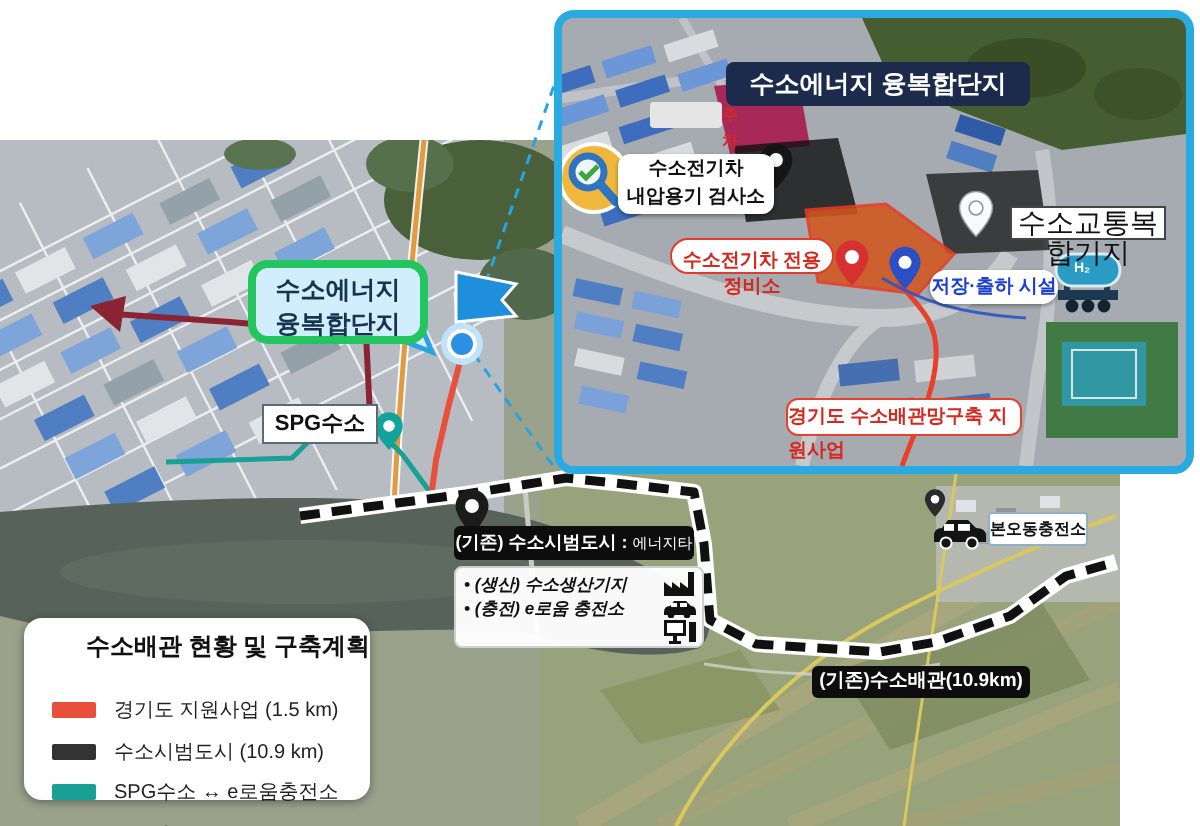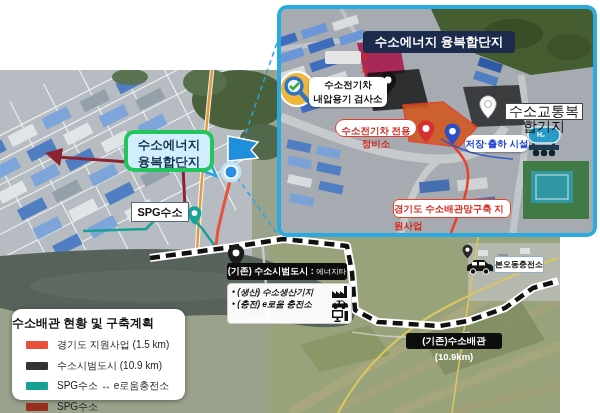--- a/index.html
+++ b/index.html
@@ -22,39 +22,39 @@
     left:131px;top:202px;width:58px;height:20px;
     background:#fff;border:1px solid #5a6a72;color:#111;
     font-size:11px;font-weight:bold;text-align:center;line-height:18px;z-index:6;
   }
   .black-tag{
     background:#0d0d0d;border-radius:3px;color:#fff;font-weight:bold;
     text-align:center;z-index:7;
   }
   .pilot-tag{left:227px;top:263px;width:120px;height:17px;font-size:9px;line-height:17px;}
   .pilot-tag .suffix{font-size:7.5px;font-weight:normal;}
-  .pipe-tag{left:406px;top:333px;width:96px;height:16px;font-size:9.5px;line-height:16px;}
+  .pipe-tag{left:406px;top:333px;width:109px;height:16px;font-size:9.5px;line-height:16px;}
   .info-box{
     left:227px;top:283px;width:125px;height:41px;
     background:rgba(255,255,255,.96);border:1px solid #cfcfcf;border-radius:4px;
     padding:2px 4px;z-index:7;
   }
   .info-box .row{font-size:8.5px;font-weight:600;color:#111;line-height:12.3px;white-space:nowrap;font-style:italic;}
   .info-icon{position:absolute;}
   .bono-label{
     left:494px;top:256px;width:50px;height:17px;
     background:#fff;border:1px solid #8fb0c6;border-radius:2px;
     font-size:8px;font-weight:bold;color:#111;text-align:center;line-height:15px;z-index:6;
   }
   
   .legend{
     left:12px;top:309px;width:173px;height:91px;background:#fff;border-radius:9px;
     box-shadow:0 1px 5px rgba(0,0,0,.4);z-index:8;padding-top:6px;
   }
-  .legend-title{font-size:12px;font-weight:bold;color:#111;text-align:left;margin-bottom:6px;}
+  .legend-title{font-size:12px;font-weight:bold;color:#111;text-align:right;margin-bottom:16px;}
   .legend-row{display:flex;align-items:center;padding-left:14px;margin-bottom:6.5px;}
   .legend-swatch{width:22px;height:8px;border-radius:1px;margin-right:9px;flex:none;}
   .legend-label{font-size:10px;color:#222;white-space:nowrap;}
   
   .inset{
     left:277px;top:5px;width:320px;height:232px;
     border:4px solid #29abe2;border-radius:10px;background:#a6abb1;
     overflow:hidden;z-index:10;
   }
   .inset-title{

